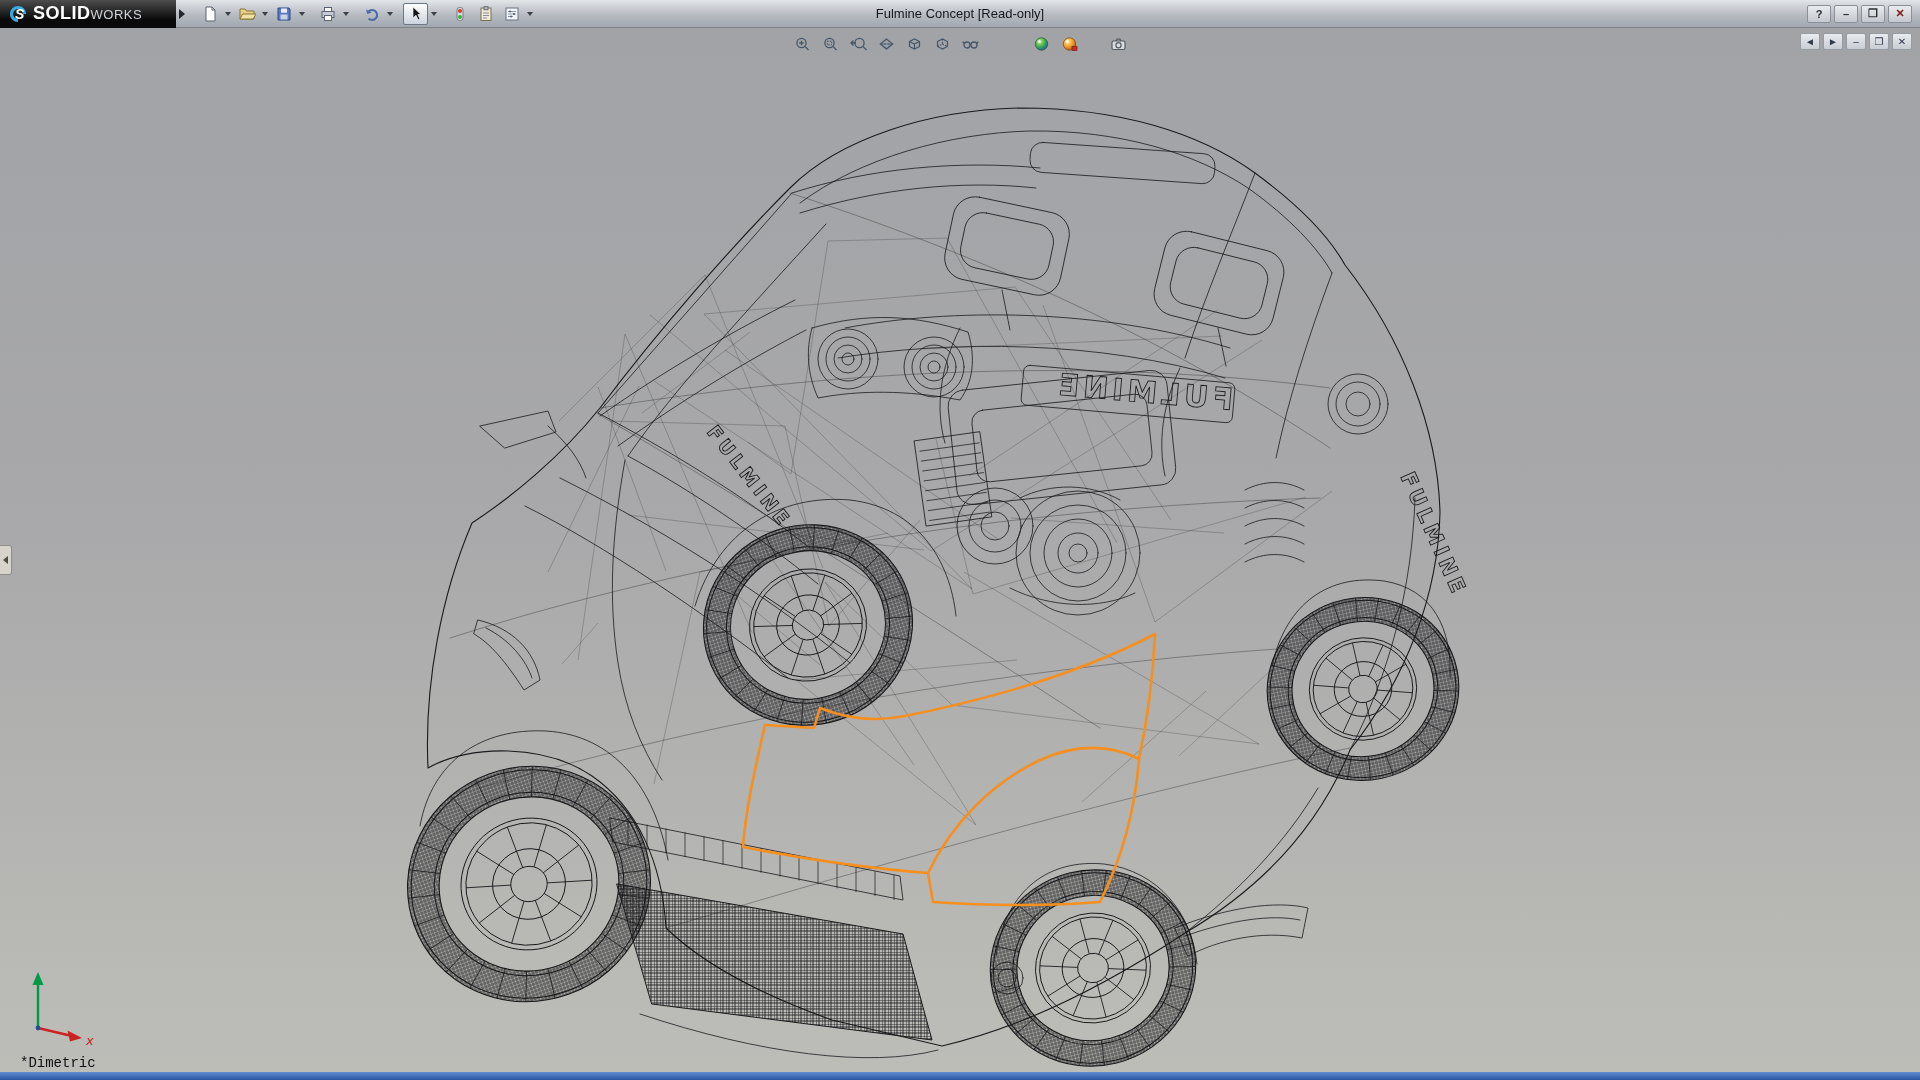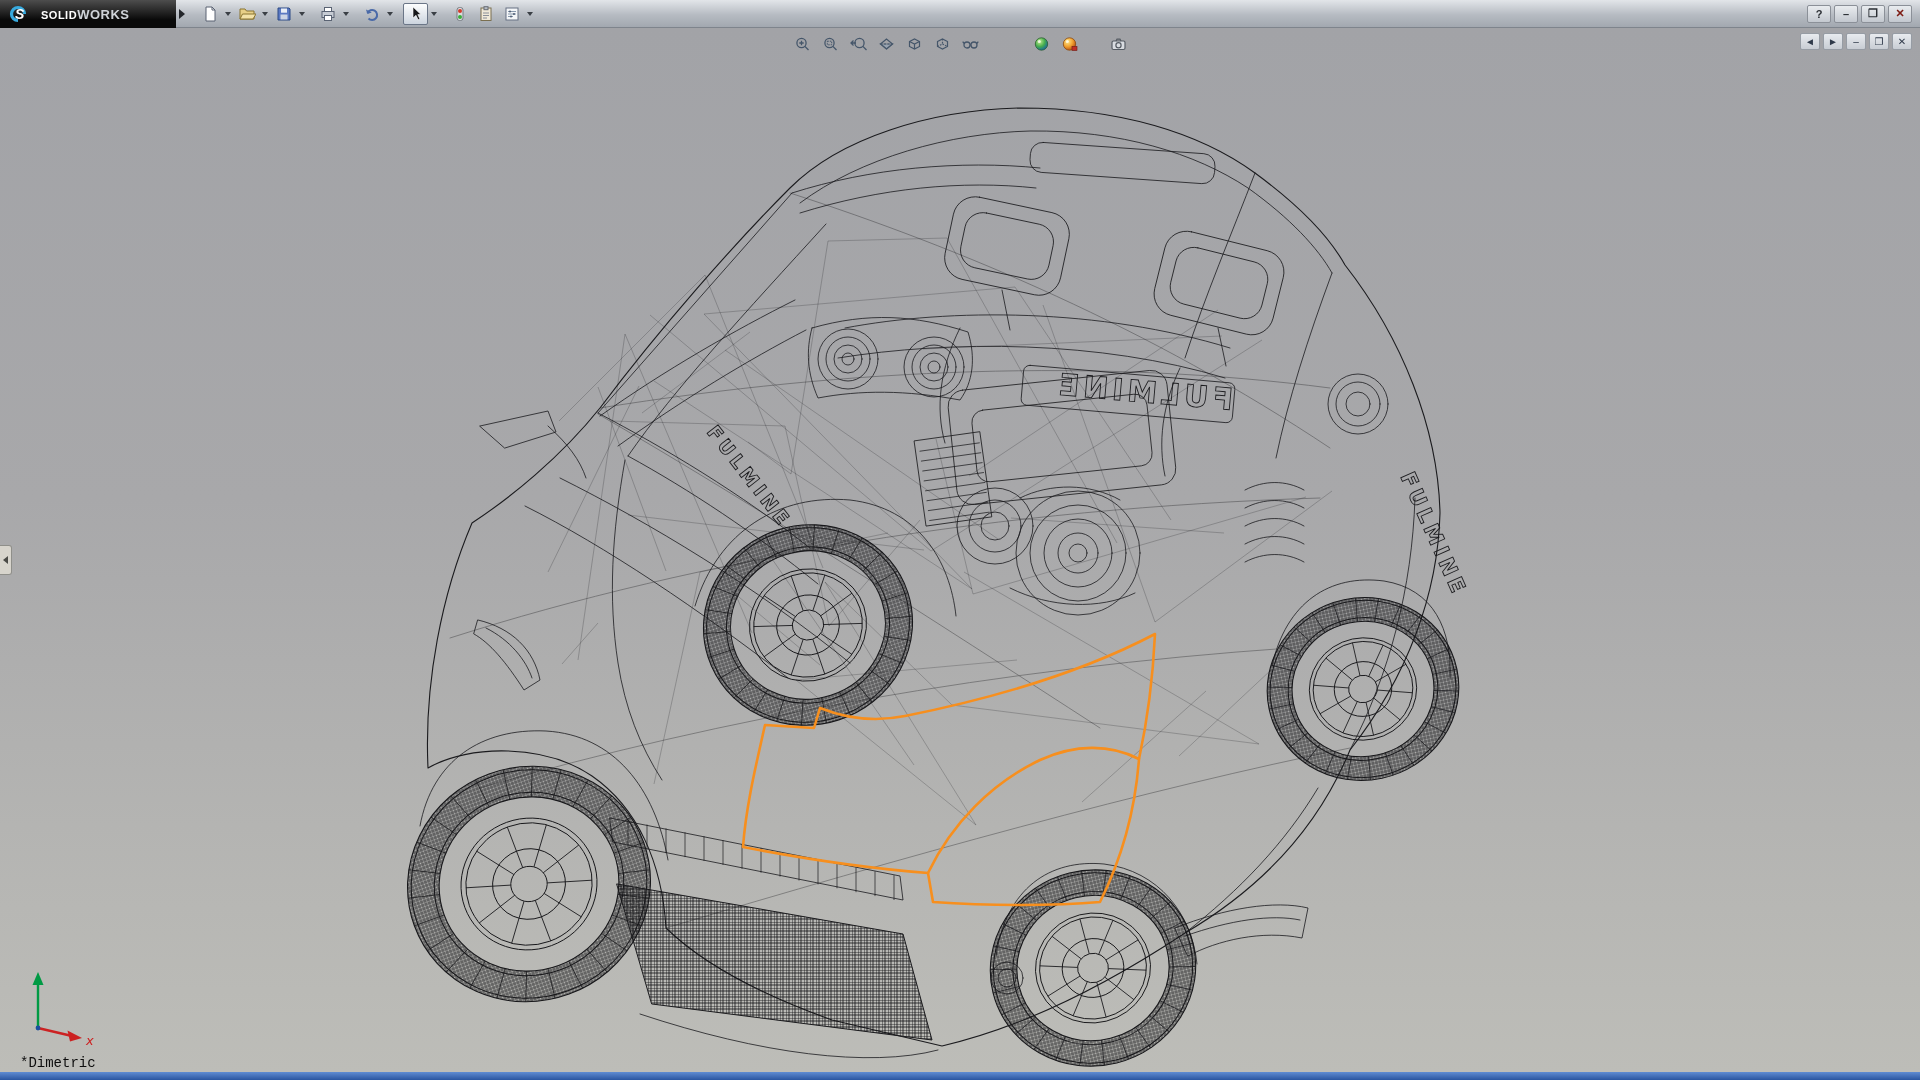--- a/index.html
+++ b/index.html
@@ -8,22 +8,22 @@
 
   
   .titlebar { position:absolute; top:0; left:0; right:0; height:28px;
     background:linear-gradient(#e2e5e9, #b6bbc2 55%, #a2a8b0);
     border-bottom:1px solid #7e848c; display:flex; align-items:center; z-index:30; }
   .title-text { position:absolute; left:0; right:0; text-align:center; font-size:13px; color:#15181c; pointer-events:none; }
   .logo-block { height:28px; width:176px; flex:0 0 auto; background:linear-gradient(#4d4d4d, #0a0a0a 70%);
     display:flex; align-items:center; gap:5px; padding-left:8px; color:#fff; }
   .logo-mark { position:relative; width:20px; height:20px; flex:0 0 auto; }
   .logo-mark .mark-s { position:absolute; left:7px; top:2px; font-size:14px; font-weight:bold; font-style:italic; color:#fff; }
-  .logo-solid { font-size:11px; font-weight:bold; letter-spacing:.5px;margin-left:8px; }
-  .logo-works { font-size:13px; font-weight:bold; color:#cfd3d8; letter-spacing:.5px; }
+  .logo-solid { font-size:18px; font-weight:bold; letter-spacing:.5px; }
+  .logo-works { font-size:13px; font-weight:normal; color:#cfd3d8; letter-spacing:.5px; }
   .logo-expander { width:0; height:0; border-top:5px solid transparent; border-bottom:5px solid transparent; border-left:6px solid #23262b; margin-left:3px; }
 
   .main-toolbar { display:flex; align-items:center; margin-left:12px; gap:1px; z-index:2; }
   .tb-btn { width:25px; height:22px; display:flex; align-items:center; justify-content:center;
     background:transparent; border:1px solid transparent; border-radius:2px; }
   .tb-btn.active { border:1px solid #6b7avoid; border:1px solid #6b7687; background:linear-gradient(#fdfefe,#ccd4de); }
   .tb-dd { width:10px; height:22px; display:flex; align-items:center; justify-content:center; background:transparent; border:none; }
   .tb-dd i { width:0; height:0; border-left:3.5px solid transparent; border-right:3.5px solid transparent; border-top:4px solid #3a3f45; }
   .tb-gap { width:6px; }
 
@@ -63,20 +63,21 @@
     background:linear-gradient(#5f8cd2, #2a55a0); z-index:30; }
 
   .icon-svg { display:block; }
 </style>
 </head>
 <body>
 
 <div class="app">
 
   <div class="titlebar">
+    <div class="title-text">Fulmine Concept [Read-only]</div>
 
     <div class="logo-block">
       <span class="logo-mark">
         <svg class="icon-svg" width="20" height="20" viewBox="0 0 20 20">
           <path d="M16.5 10a6.5 6.5 0 1 0-6.5 6.5" fill="none" stroke="#38aade" stroke-width="3.2"></path>
         </svg>
         <span class="mark-s">S</span>
       </span>
       <span><span class="logo-solid">SOLID</span><span class="logo-works">WORKS</span></span>
     </div>

